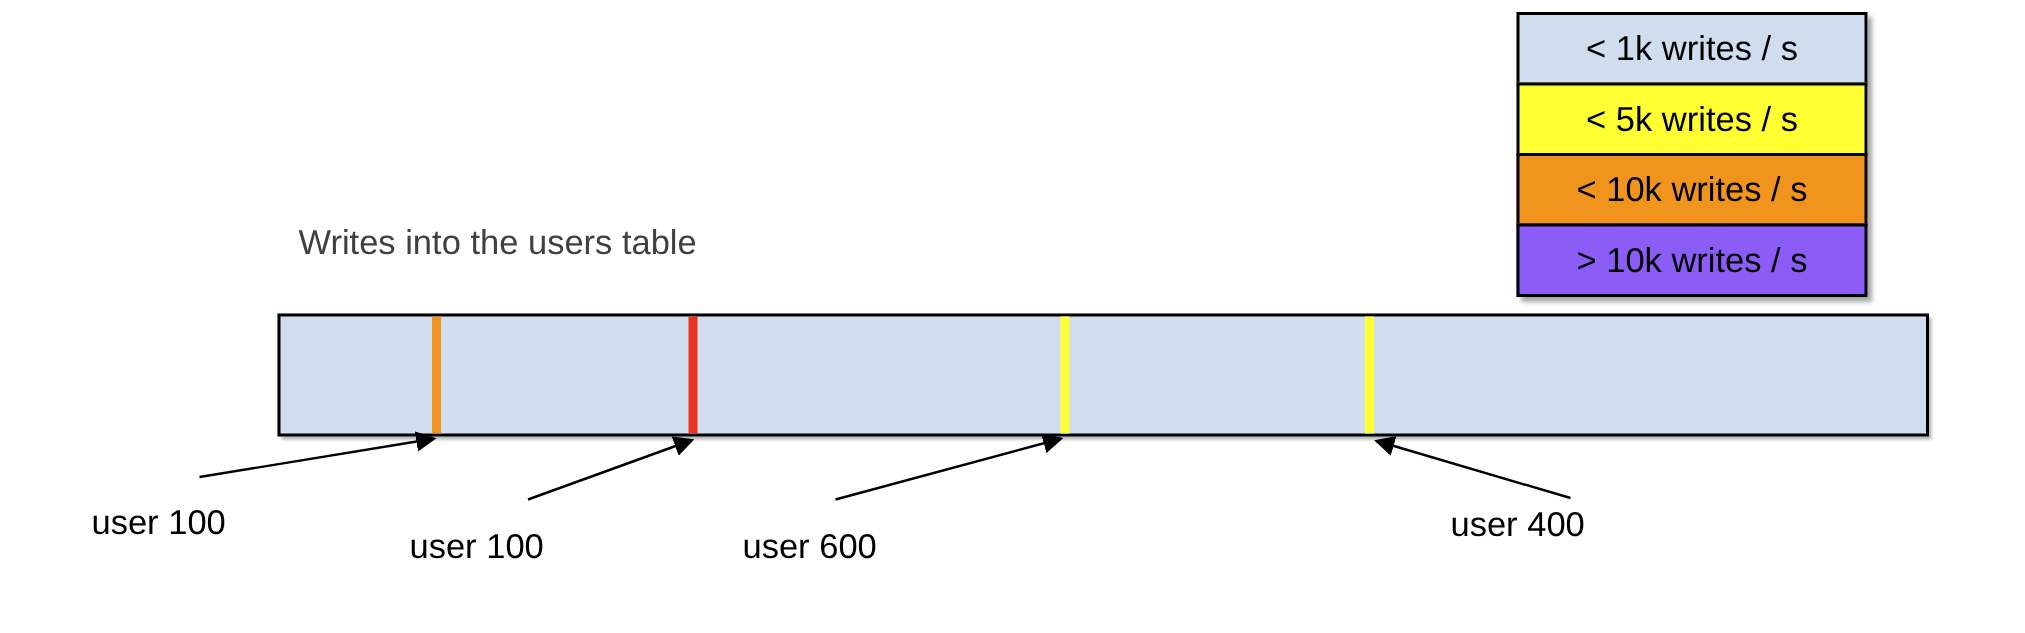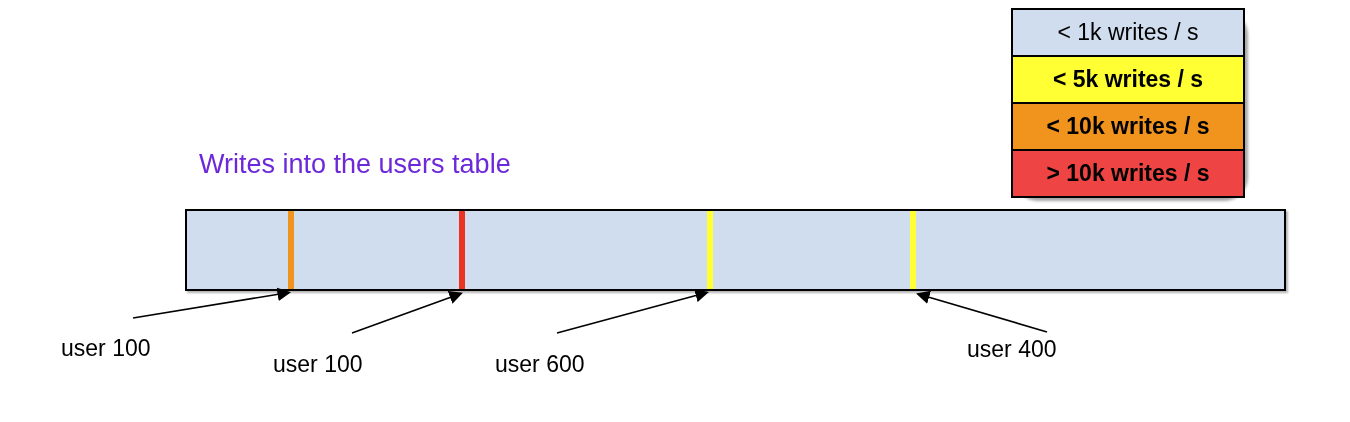--- a/index.html
+++ b/index.html
@@ -13,48 +13,46 @@
     width: 1350px;
     height: 422px;
     background: #ffffff;
     overflow: hidden;
     color: #000000;
   }
   .title {
     position: absolute;
     left: 199px;
     top: 148px;
-    font-size: 27px;
+    font-size: 23px;
     line-height: 1.2;
-    color: #6d28d9;
+    color: #404040;
     white-space: nowrap;
   }
   
   .legend {
     position: absolute;
     left: 1011px;
     top: 8px;
     width: 234px;
     box-shadow: 3px 3px 3px rgba(0,0,0,0.35);
-    border-radius: 24px;
   }
   .legend-row {
     box-sizing: border-box;
     width: 234px;
     height: 49px;
     border: 2px solid #000000;
     display: flex;
     align-items: center;
     justify-content: center;
     font-size: 23px;
     white-space: nowrap;
   }
   .legend-row + .legend-row {
     margin-top: -2px;
-    font-weight: bold;
   }
   
   .band {
     position: absolute;
     left: 185px;
     top: 209px;
     width: 1101px;
     height: 82px;
     box-sizing: border-box;
     border: 2px solid #000000;
@@ -94,21 +92,21 @@
 <body>
 
 <div class="canvas">
 
   <div class="title">Writes into the users table</div>
 
   <div class="legend">
     <div class="legend-row" style="background-color: rgb(207, 221, 238);">&lt; 1k writes / s</div>
     <div class="legend-row" style="background-color: rgb(255, 255, 51);">&lt; 5k writes / s</div>
     <div class="legend-row" style="background-color: rgb(240, 148, 30);">&lt; 10k writes / s</div>
-    <div class="legend-row" style="background-color: #ef4444;">&gt; 10k writes / s</div>
+    <div class="legend-row" style="background-color: #8b5cf6;">&gt; 10k writes / s</div>
   </div>
 
   <div class="band" style="background-color: rgb(207, 221, 238);">
     <div class="marker marker-1" style="background-color: rgb(240, 148, 30);"></div>
     <div class="marker marker-2" style="background-color: rgb(234, 51, 35);"></div>
     <div class="marker marker-3" style="background-color: rgb(255, 255, 51);"></div>
     <div class="marker marker-4" style="background-color: rgb(255, 255, 51);"></div>
   </div>
 
   <div class="user-label user-label-1">user 100</div>

